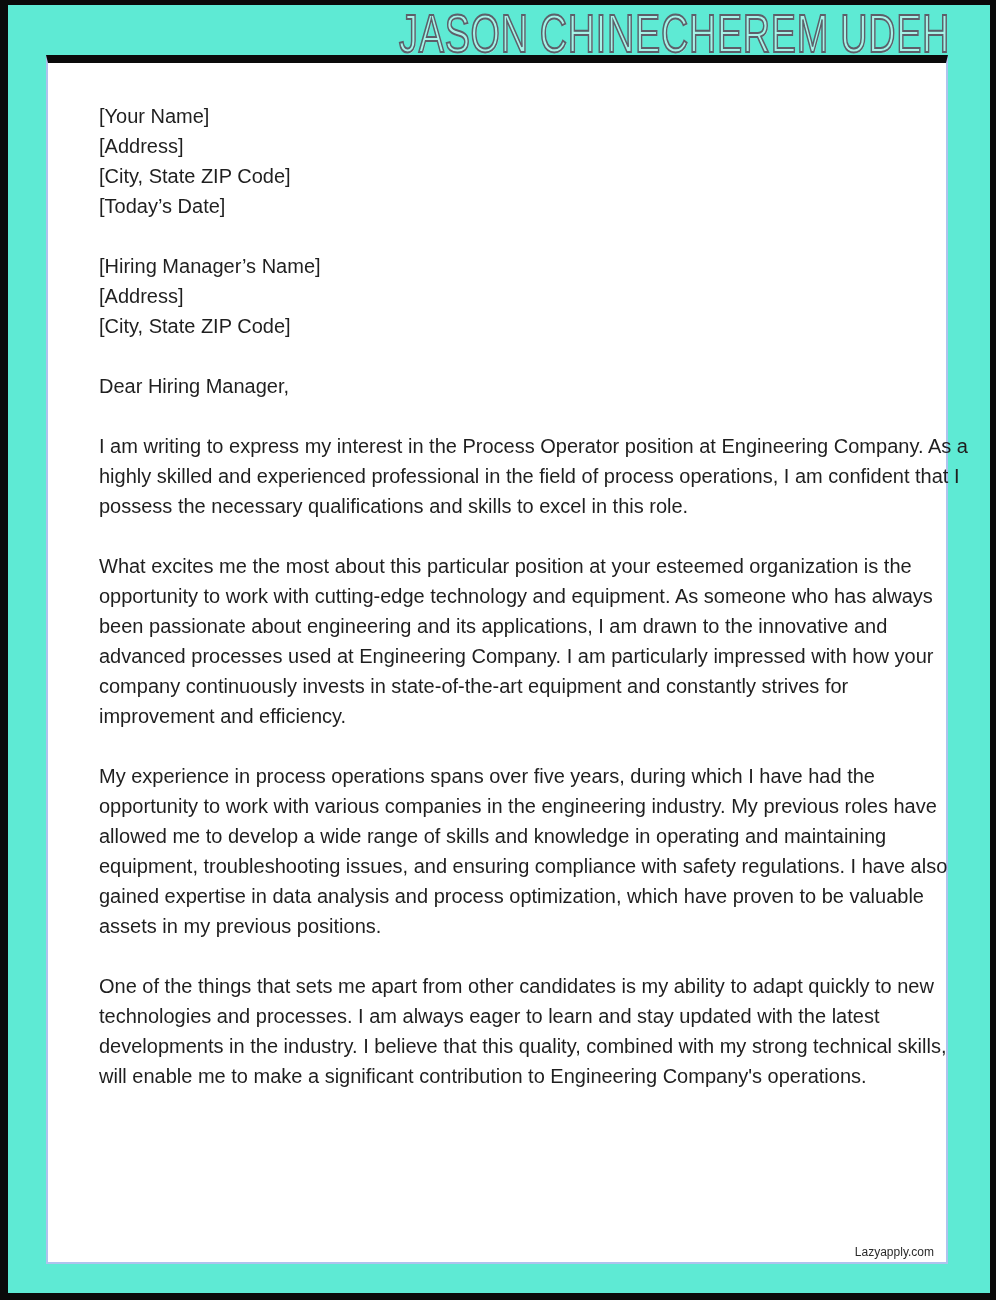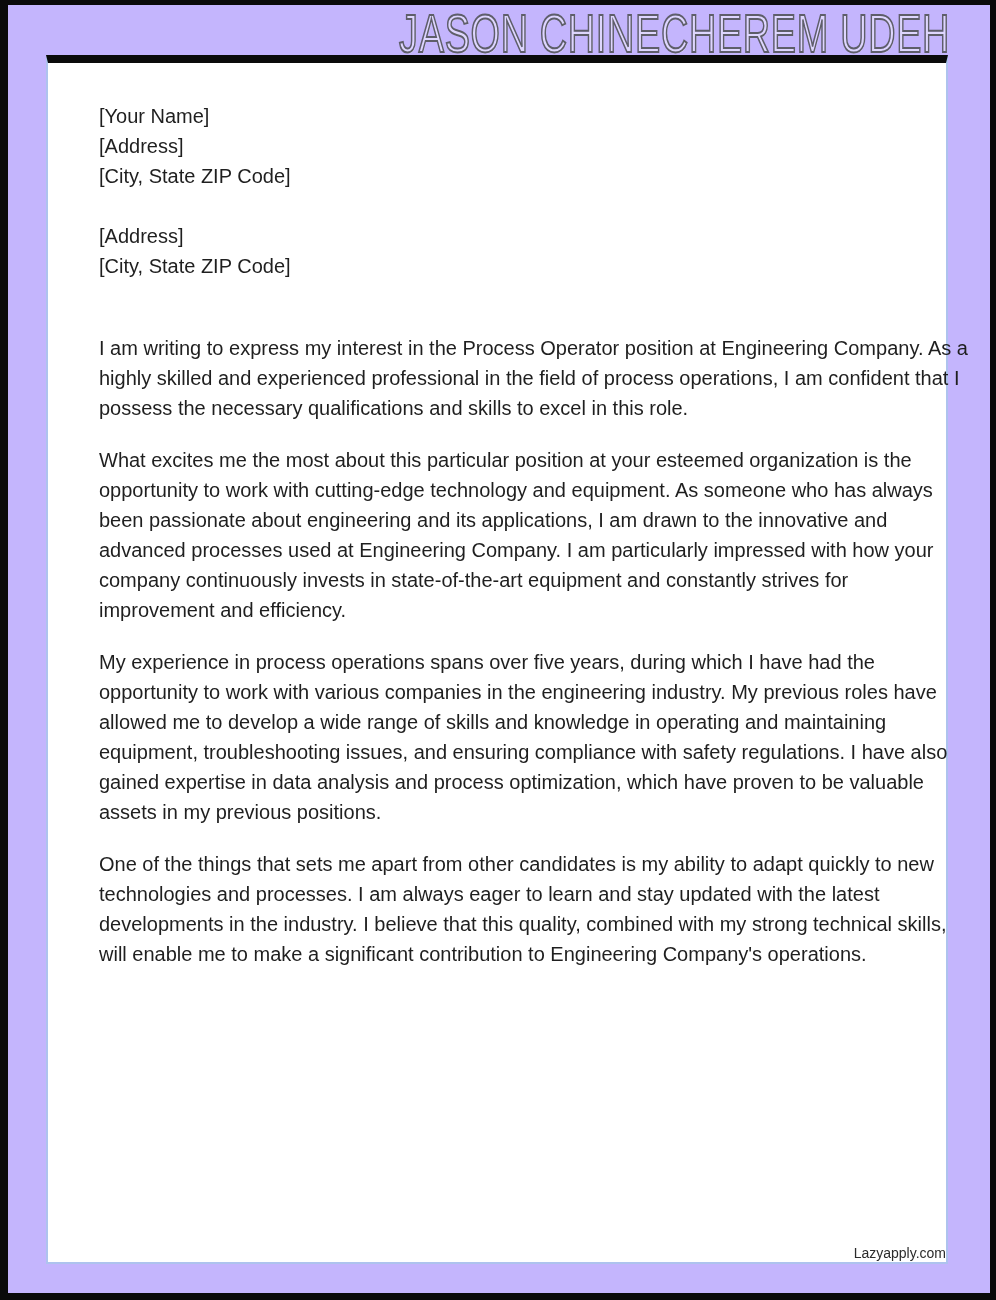--- a/index.html
+++ b/index.html
@@ -6,21 +6,21 @@
   html, body { width: 996px; height: 1300px; }
   body {
     position: relative;
     background: #0a0a0a;            
     overflow: hidden;
     font-family: "Liberation Sans", "DejaVu Sans", sans-serif;
   }
   .canvas {
     position: absolute;
     top: 5px; left: 8px; right: 6px; bottom: 7px;
-    background: #c4b5fd;            
+    background: #5eead4;            
     overflow: hidden;
   }
   
   .page-title {
     position: absolute;
     top: -3px;
     right: 40px;
     font-size: 54px;
     font-weight: 400;
     letter-spacing: 1px;
@@ -45,57 +45,60 @@
   
   .content {
     position: absolute;
     left: 38px; top: 58px;
     width: 970px;
     padding: 38px 48px 0 53px;
     font-size: 20px;
     line-height: 30px;
     color: #1f1f1f;
   }
-  .content p { margin: 22px 0 0 0; }
+  .content p { margin: 30px 0 0 0; }
   .spacer { height: 30px; }
   .watermark {
     position: absolute;
     top: 1240px;
-    right: 44px;
-    font-size: 14px;
+    right: 56px;
+    font-size: 12px;
     color: #2b2b2b;
     cursor: pointer;
   }
 </style>
 </head>
 <body>
 
 <div class="canvas">
 
   <div class="page-title">JASON CHINECHEREM UDEH</div>
 
   <div class="page"></div>
 
   <div class="content">
 
     <div>
       <div>[Your Name]</div>
       <div>[Address]</div>
       <div>[City, State ZIP Code]</div>
+      <div>[Today’s Date]</div>
     </div>
 
     <div class="spacer"></div>
 
     <div>
+      <div>[Hiring Manager’s Name]</div>
       <div>[Address]</div>
       <div>[City, State ZIP Code]</div>
     </div>
 
     <div class="spacer"></div>
 
+    <div>Dear Hiring Manager,</div>
 
     <p>I am writing to express my interest in the Process Operator position at Engineering Company. As a highly skilled and experienced professional in the field of process operations, I am confident that I possess the necessary qualifications and skills to excel in this role.</p>
     <p>What excites me the most about this particular position at your esteemed organization is the opportunity to work with cutting-edge technology and equipment. As someone who has always been passionate about engineering and its applications, I am drawn to the innovative and advanced processes used at Engineering Company. I am particularly impressed with how your company continuously invests in state-of-the-art equipment and constantly strives for improvement and efficiency.</p>
     <p>My experience in process operations spans over five years, during which I have had the opportunity to work with various companies in the engineering industry. My previous roles have allowed me to develop a wide range of skills and knowledge in operating and maintaining equipment, troubleshooting issues, and ensuring compliance with safety regulations. I have also gained expertise in data analysis and process optimization, which have proven to be valuable assets in my previous positions.</p>
     <p>One of the things that sets me apart from other candidates is my ability to adapt quickly to new technologies and processes. I am always eager to learn and stay updated with the latest developments in the industry. I believe that this quality, combined with my strong technical skills, will enable me to make a significant contribution to Engineering Company's operations.</p>
 
   </div>
 
   <div class="watermark">Lazyapply.com</div>
 

